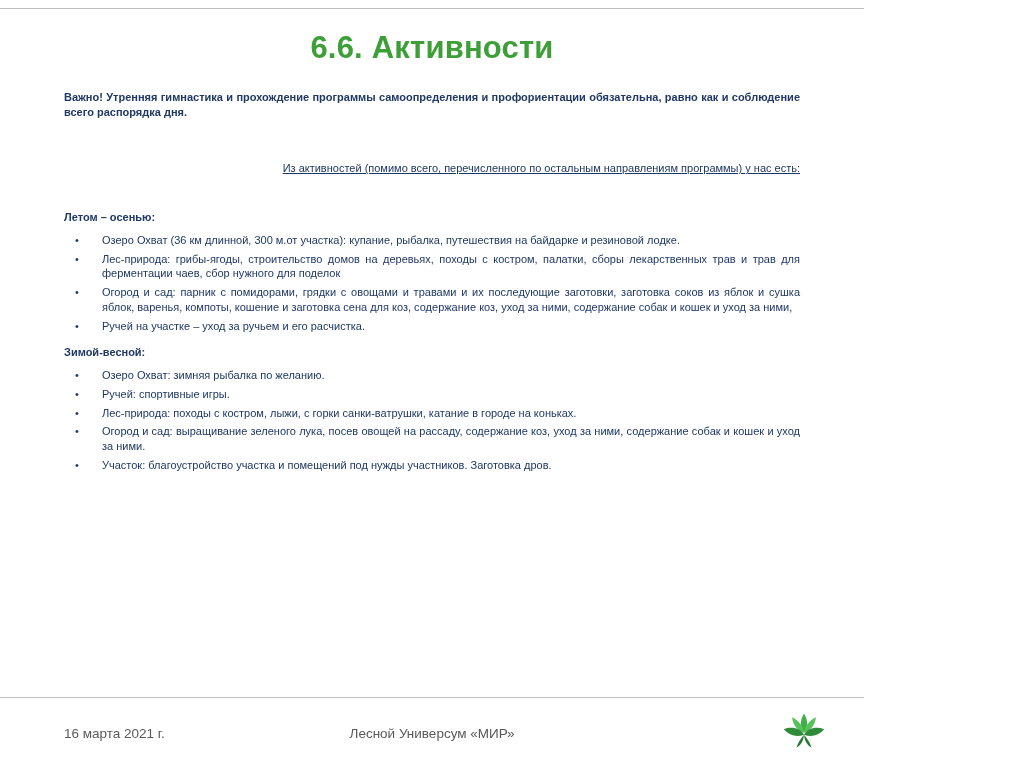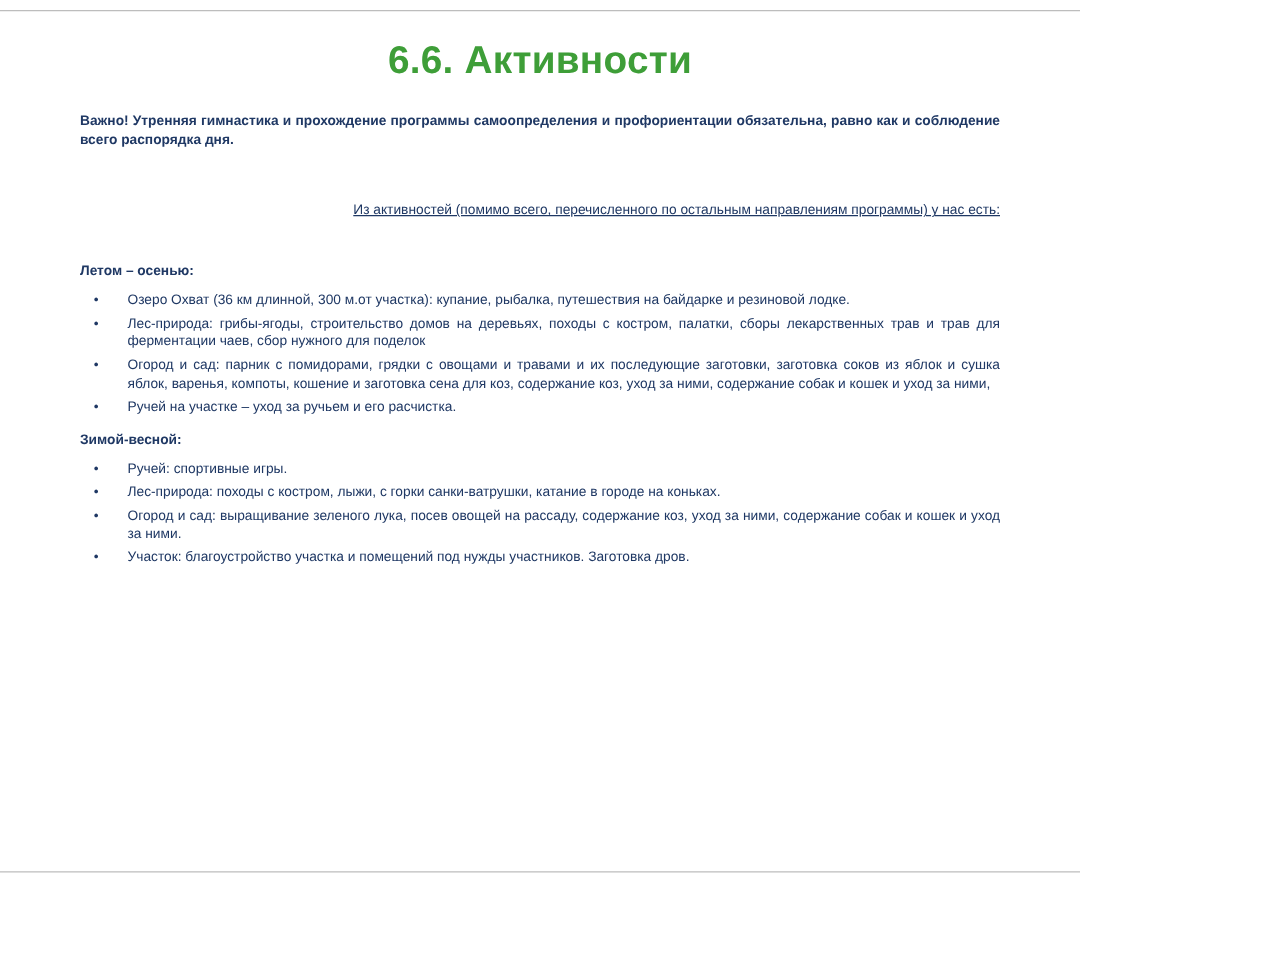--- a/index.html
+++ b/index.html
@@ -118,24 +118,40 @@
     <p class="section-heading">Летом – осенью:</p>
     <ul class="bullets">
       <li>Озеро Охват (36 км длинной, 300 м.от участка): купание, рыбалка, путешествия на байдарке и резиновой лодке.</li>
       <li>Лес-природа: грибы-ягоды, строительство домов на деревьях, походы с костром, палатки, сборы лекарственных трав и трав для ферментации чаев, сбор нужного для поделок</li>
       <li>Огород и сад: парник с помидорами, грядки с овощами и травами и их последующие заготовки, заготовка соков из яблок и сушка яблок, варенья, компоты, кошение и заготовка сена для коз, содержание коз, уход за ними, содержание собак и кошек и уход за ними,</li>
       <li>Ручей на участке – уход за ручьем и его расчистка.</li>
     </ul>
 
     <p class="section-heading second">Зимой-весной:</p>
     <ul class="bullets">
+      <li>Озеро Охват: зимняя рыбалка по желанию.</li>
       <li>Ручей: спортивные игры.</li>
       <li>Лес-природа: походы с костром, лыжи, с горки санки-ватрушки, катание в городе на коньках.</li>
       <li>Огород и сад: выращивание зеленого лука, посев овощей на рассаду, содержание коз, уход за ними, содержание собак и кошек и уход за ними.</li>
       <li>Участок:  благоустройство участка и помещений под нужды участников. Заготовка дров.</li>
     </ul>
 
   </div>
 
   <div class="rule bottom"></div>
 
+  <div class="footer">
+    <span class="date">16 марта 2021 г.</span>
+    <span class="center-text">Лесной Универсум «МИР»</span>
+    <span class="logo">
+      <svg width="44" height="38" viewBox="0 0 48 40" aria-hidden="true">
+        <path d="M24 1 C19.5 8 19.5 16 24 22 C28.5 16 28.5 8 24 1 Z" fill="#3fae49"></path>
+        <path d="M24 22 C17 20 12 14 11 5 C18.5 8.5 23 15 24 22 Z" fill="#58c15a"></path>
+        <path d="M24 22 C31 20 36 14 37 5 C29.5 8.5 25 15 24 22 Z" fill="#58c15a"></path>
+        <path d="M24 24 C16 27 8 25 2 18 C11 14.5 20 17 24 24 Z" fill="#2e8b3a"></path>
+        <path d="M24 24 C32 27 40 25 46 18 C37 14.5 28 17 24 24 Z" fill="#2e8b3a"></path>
+        <path d="M24 24 C20 29 17 33 16 38 C21 35 23.5 30 24 24 Z" fill="#247a30"></path>
+        <path d="M24 24 C28 29 31 33 32 38 C27 35 24.5 30 24 24 Z" fill="#247a30"></path>
+      </svg>
+    </span>
+  </div>
 
 </div>
 
 </body></html>

